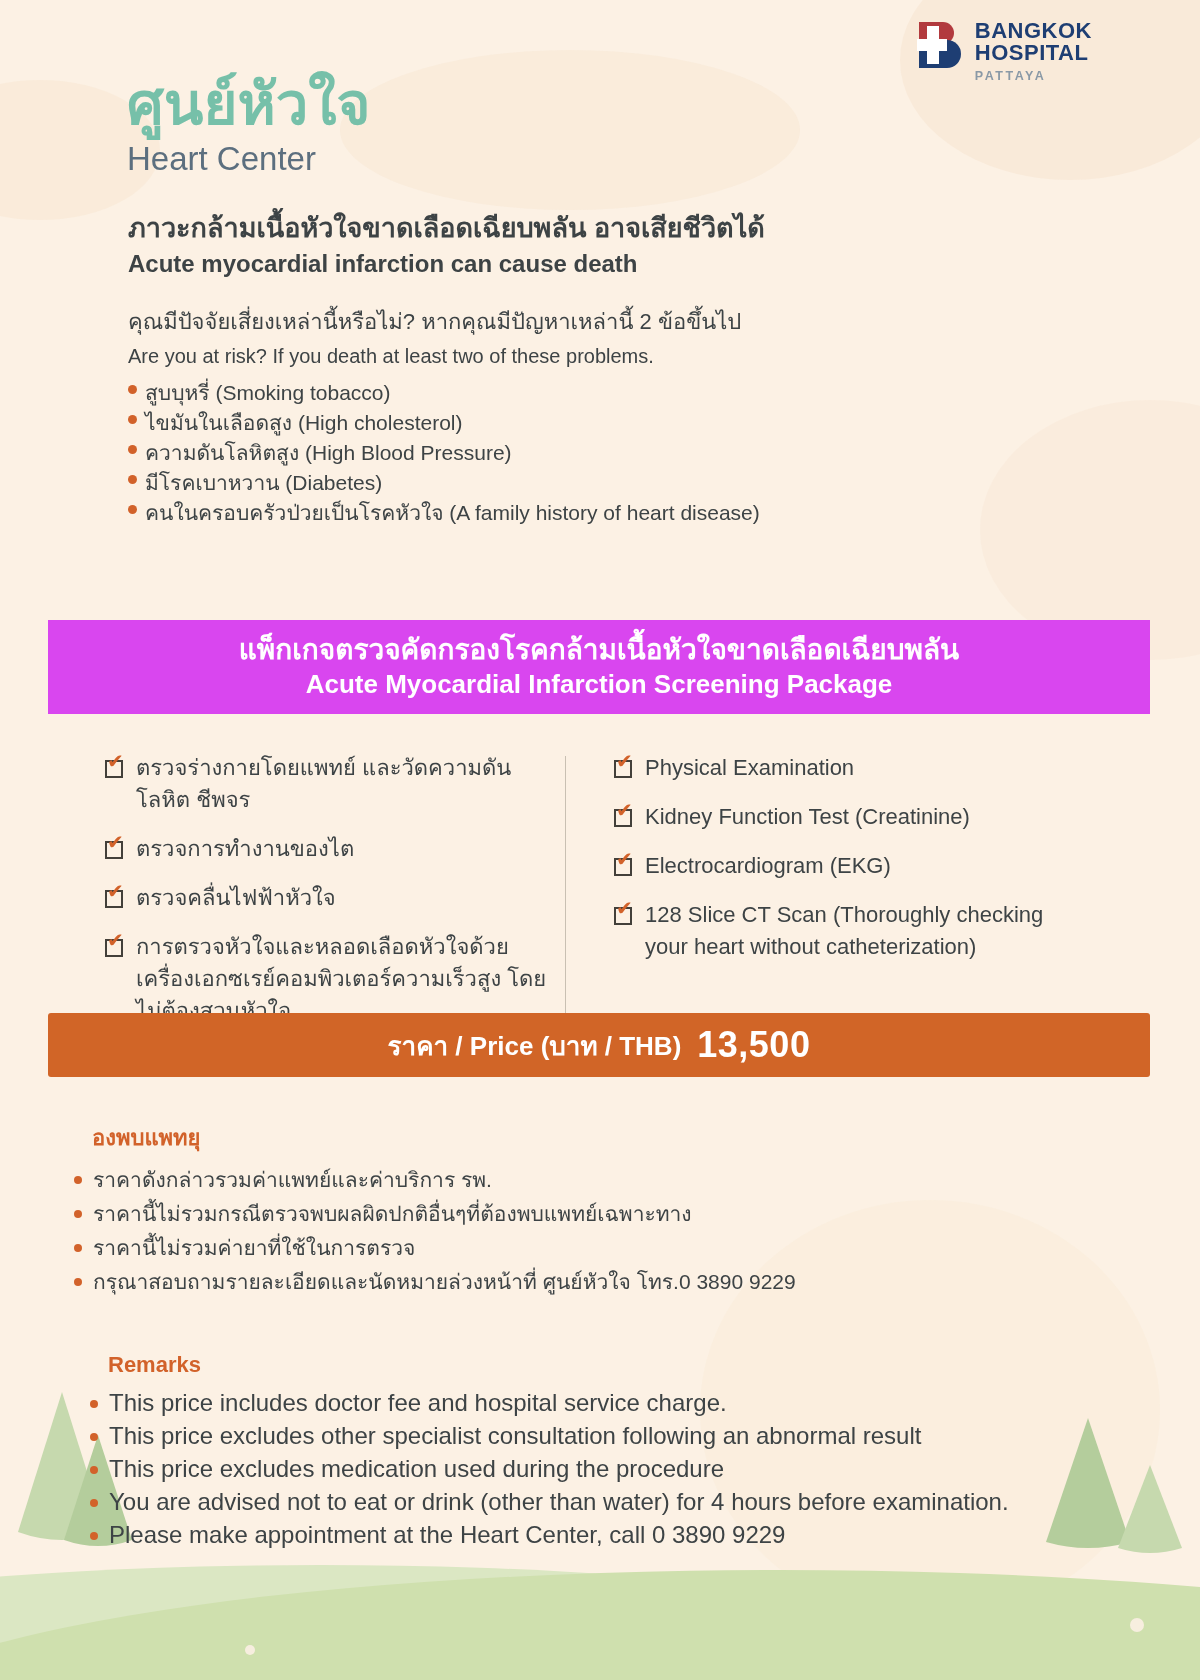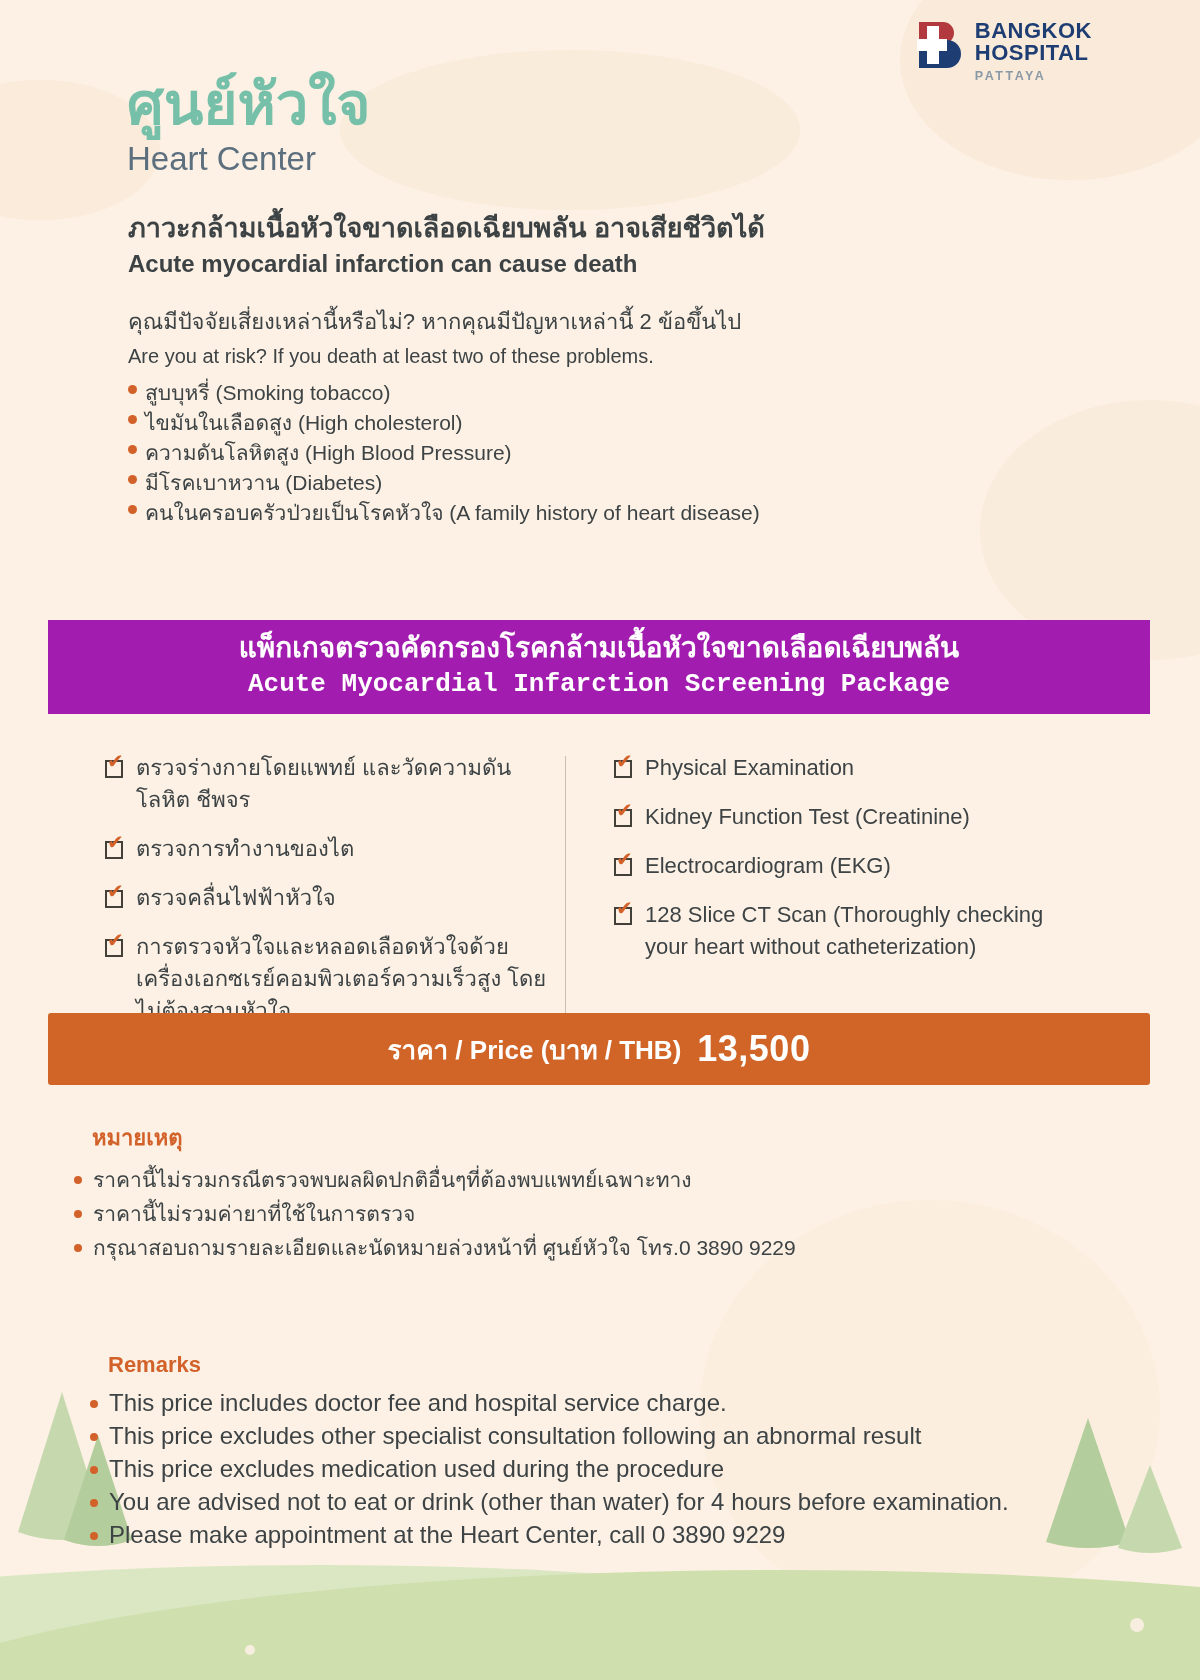--- a/index.html
+++ b/index.html
@@ -31,37 +31,37 @@
   .intro{left:128px;top:212px;width:960px;color:#3d4345;}
   .intro-heading-th{font-size:27px;font-weight:bold;line-height:1.25;}
   .intro-heading-en{font-size:24px;font-weight:bold;margin-top:4px;}
   .intro-q-th{font-size:22px;margin-top:26px;}
   .intro-q-en{font-size:20px;margin-top:6px;}
   ul.risks{list-style:none;margin:10px 0 0 0;padding:0;}
   ul.risks li{display:flex;align-items:center;gap:8px;font-size:21px;line-height:30px;color:#3d4345;}
   .dot{width:9px;height:9px;border-radius:50%;background:#d2622a;flex:0 0 auto;position:relative;top:-3px;}
 
   
-  .teal-banner{left:48px;top:620px;width:1102px;height:94px;background:#a21caf;color:#ffffff;
-    display:flex;flex-direction:column;align-items:center;justify-content:center;text-align:center;font-family:Liberation Mono, monospace;}
+  .teal-banner{left:48px;top:620px;width:1102px;height:94px;background:#d946ef;color:#ffffff;
+    display:flex;flex-direction:column;align-items:center;justify-content:center;text-align:center;}
   .teal-banner .th{font-size:28px;font-weight:bold;line-height:1.3;}
   .teal-banner .en{font-size:26px;font-weight:bold;line-height:1.3;}
 
   
   .package{left:105px;top:752px;width:1000px;display:flex;}
   .pkg-col{display:flex;flex-direction:column;gap:17px;}
   .pkg-col.left{width:460px;}
   .pkg-col.right{width:440px;padding-left:48px;}
   .pkg-divider{width:1px;background:#c9c0b2;margin:4px 0;}
   .pkg-item{display:flex;gap:13px;font-size:22px;line-height:32px;color:#3d4345;}
   .checkbox{flex:0 0 auto;width:14px;height:14px;border:2.5px solid #43403a;position:relative;margin-top:8px;background:transparent;}
   .checkbox .tick{position:absolute;left:0px;top:-11px;color:#d2622a;font-size:20px;font-weight:bold;line-height:1;}
 
   
-  .price-banner{left:48px;top:1013px;width:1102px;height:72px;background:#d16527;border-radius:3px;color:#fff;
+  .price-banner{left:48px;top:1013px;width:1102px;height:64px;background:#d16527;border-radius:3px;color:#fff;
     display:flex;align-items:center;justify-content:center;gap:16px;}
   .price-label{font-size:26px;font-weight:bold;}
   .price-amount{font-size:36px;font-weight:bold;letter-spacing:.5px;}
 
   
   .remarks{color:#3d4345;}
   .remarks-th{left:74px;top:1120px;width:1000px;}
   .remarks-en{left:90px;top:1352px;width:1040px;}
   .remarks-heading{color:#d2622a;font-weight:bold;font-size:22px;margin-left:18px;margin-bottom:8px;}
   ul.remark-list{list-style:none;margin:0;padding:0;}
@@ -220,23 +220,27 @@
         </div>
       </div>
   </div>
 
   <div class="z price-banner">
     <span class="price-label">ราคา / Price (บาท / THB)</span>
     <span class="price-amount">13,500</span>
   </div>
 
   <div class="z remarks remarks-th">
-    <div class="remarks-heading">หมายเหตุ</div>
+    <div class="remarks-heading">องพบแพทยุ</div>
     <ul class="remark-list">
 
+        <li>
+          <span class="dot"></span>
+          <span>ราคาดังกล่าวรวมค่าแพทย์และค่าบริการ รพ.</span>
+        </li>
 
         <li>
           <span class="dot"></span>
           <span>ราคานี้ไม่รวมกรณีตรวจพบผลผิดปกติอื่นๆที่ต้องพบแพทย์เฉพาะทาง</span>
         </li>
 
         <li>
           <span class="dot"></span>
           <span>ราคานี้ไม่รวมค่ายาที่ใช้ในการตรวจ</span>
         </li>

